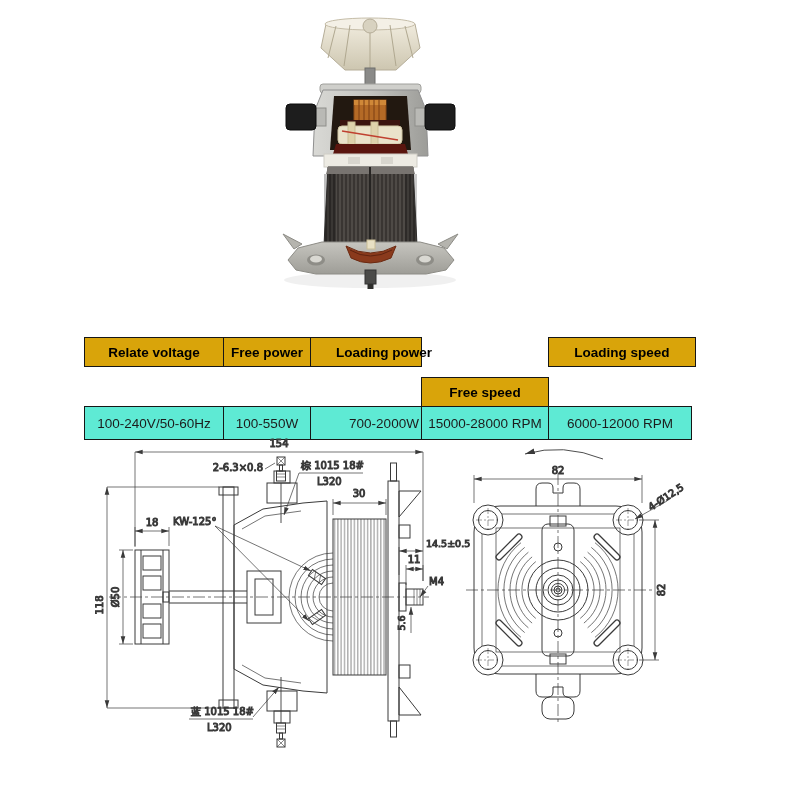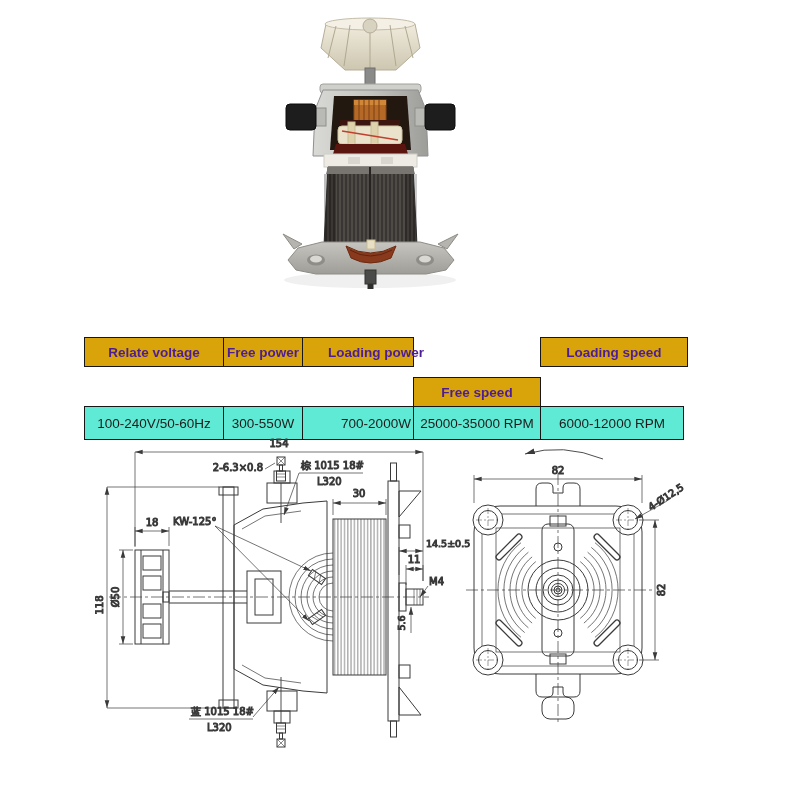--- a/index.html
+++ b/index.html
@@ -12,22 +12,22 @@
   
   .spec{position:absolute;left:84px;top:337px;font-family:"Liberation Sans",sans-serif;}
   .spec .row{display:flex;}
   .spec .cell{
     box-sizing:border-box;display:flex;align-items:center;justify-content:center;
     border:1px solid #161616;margin-left:-1px;background:#5eead4;
     font-size:13.5px;color:#1c1c1c;white-space:nowrap;
   }
   .spec .cell:first-child{margin-left:0;}
   .spec .row.vals .cell{margin-top:-1px;height:34px;}
-  .spec .row.hdr .cell{height:30px;font-weight:bold;color:#4c1d95;}
-  .c0{width:140px;} .c1{width:80px;} .c2{width:112px;padding-left:36px;} .c3{width:128px;margin-top:40px;} .c4{width:144px;}
+  .spec .row.hdr .cell{height:30px;font-weight:bold;color:#000000;}
+  .c0{width:140px;} .c1{width:88px;} .c2{width:112px;padding-left:36px;} .c3{width:128px;margin-top:40px;} .c4{width:144px;}
   .spec .row.hdr .c4{width:148px;} 
   
   .drawing-wrap{position:absolute;left:95px;top:425px;width:625px;height:340px;}
   .drawing-wrap svg text{font-family:"DejaVu Sans",sans-serif;fill:#222;}
   .photo-wrap svg, .drawing-wrap svg{display:block;}
 </style>
 </head>
 <body>
 
 <div class="photo-wrap">
@@ -126,23 +126,23 @@
 <div class="spec">
   <div class="row hdr">
     <div class="cell c0" style="background:#D9A40A">Relate voltage</div>
     <div class="cell c1" style="background:#D9A40A">Free power</div>
     <div class="cell c2" style="background:#D9A40A">Loading power</div>
     <div class="cell c3" style="background:#D9A40A">Free speed</div>
     <div class="cell c4" style="background:#D9A40A">Loading speed</div>
   </div>
   <div class="row vals">
     <div class="cell c0">100-240V/50-60Hz</div>
-    <div class="cell c1">300-550W</div>
+    <div class="cell c1">100-550W</div>
     <div class="cell c2">700-2000W</div>
-    <div class="cell c3">25000-35000 RPM</div>
+    <div class="cell c3">15000-28000 RPM</div>
     <div class="cell c4">6000-12000 RPM</div>
   </div>
 </div>
 
 <div class="drawing-wrap">
 <svg viewBox="0 0 625 340" width="625" height="340">
   <defs>
     <marker id="ar" viewBox="0 0 10 8" refX="10" refY="4" markerWidth="11" markerHeight="9" orient="auto-start-reverse">
       <path d="M0,1 L10,4 L0,7 Z" fill="#3a3a3a"></path>
     </marker>

